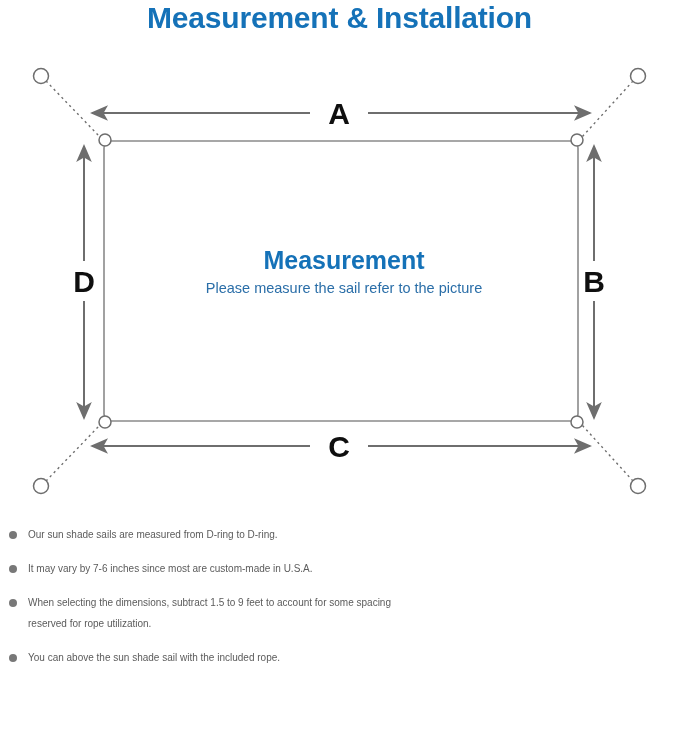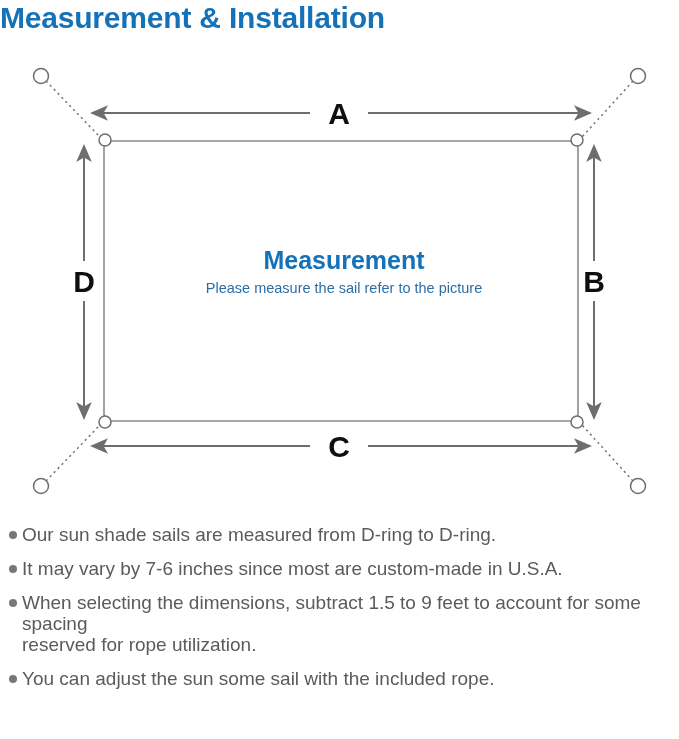--- a/index.html
+++ b/index.html
@@ -16,21 +16,21 @@
     color: #5b5b5b;
   }
 
   #page-title {
     position: absolute;
     left: 0;
     top: 0;
     width: 679px;
     height: 40px;
     line-height: 36px;
-    text-align: left;
+    text-align: center;
     font-size: 30px;
     font-weight: bold;
     color: #1572b8;
     letter-spacing: -0.2px;
     white-space: nowrap;
   }
 
   #diagram {
     position: absolute;
     left: 0;
@@ -65,24 +65,24 @@
     position: absolute;
     left: 0;
     top: 524px;
     width: 679px;
     margin: 0;
     padding: 0;
     list-style: none;
   }
   .note-item {
     position: relative;
-    padding-left: 22px;
+    padding-left: 28px;
     padding-right: 6px;
     margin-bottom: 13px;
-    font-size: 19px;
+    font-size: 10px;
     line-height: 21px;
     color: #5b5b5b;
   }
   .note-bullet {
     position: absolute;
     left: 9px;
     top: 7px;
     width: 8px;
     height: 8px;
     border-radius: 50%;
@@ -156,15 +156,15 @@
     <span class="note-bullet"></span>
     <span class="note-text">It may vary by 7-6 inches since most are custom-made in U.S.A.</span>
   </li>
   <li class="note-item">
     <span class="note-bullet"></span>
     <span class="note-text">When selecting the dimensions, subtract 1.5 to 9 feet to account for some spacing
 reserved for rope utilization.</span>
   </li>
   <li class="note-item">
     <span class="note-bullet"></span>
-    <span class="note-text">You can adjust the sun some sail with the included rope.</span>
+    <span class="note-text">You can above the sun shade sail with the included rope.</span>
   </li>
 </ul>
 
 </body></html>

